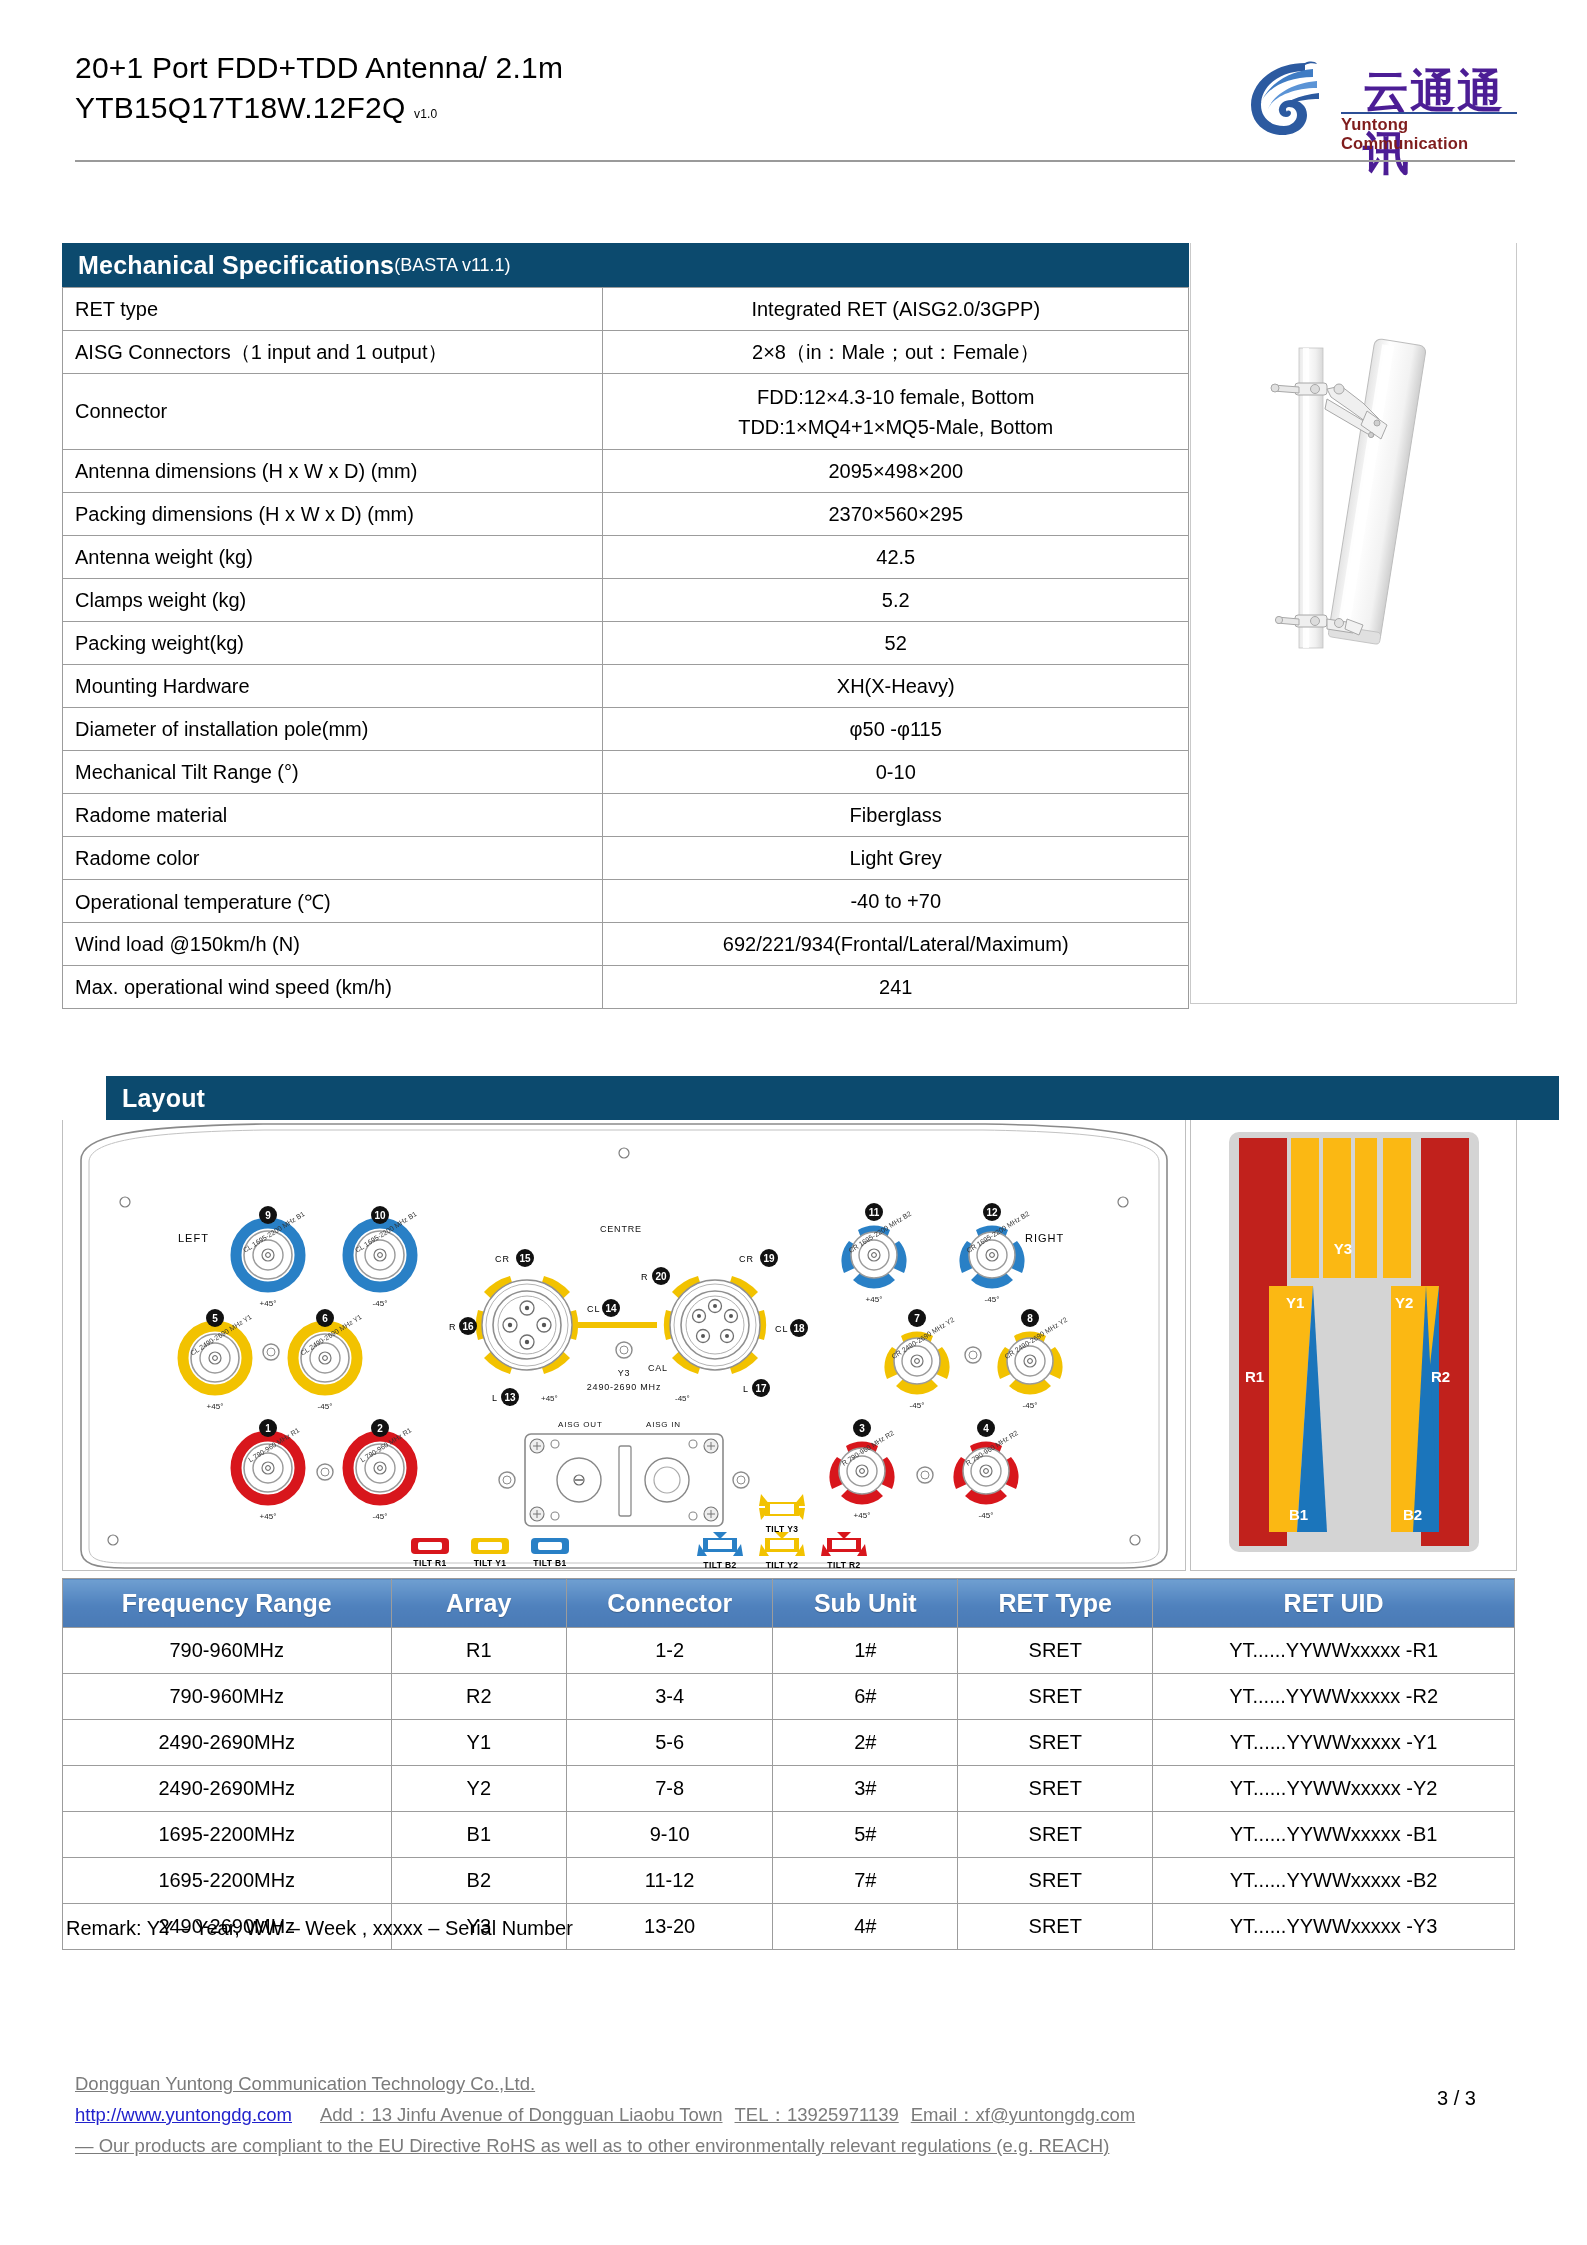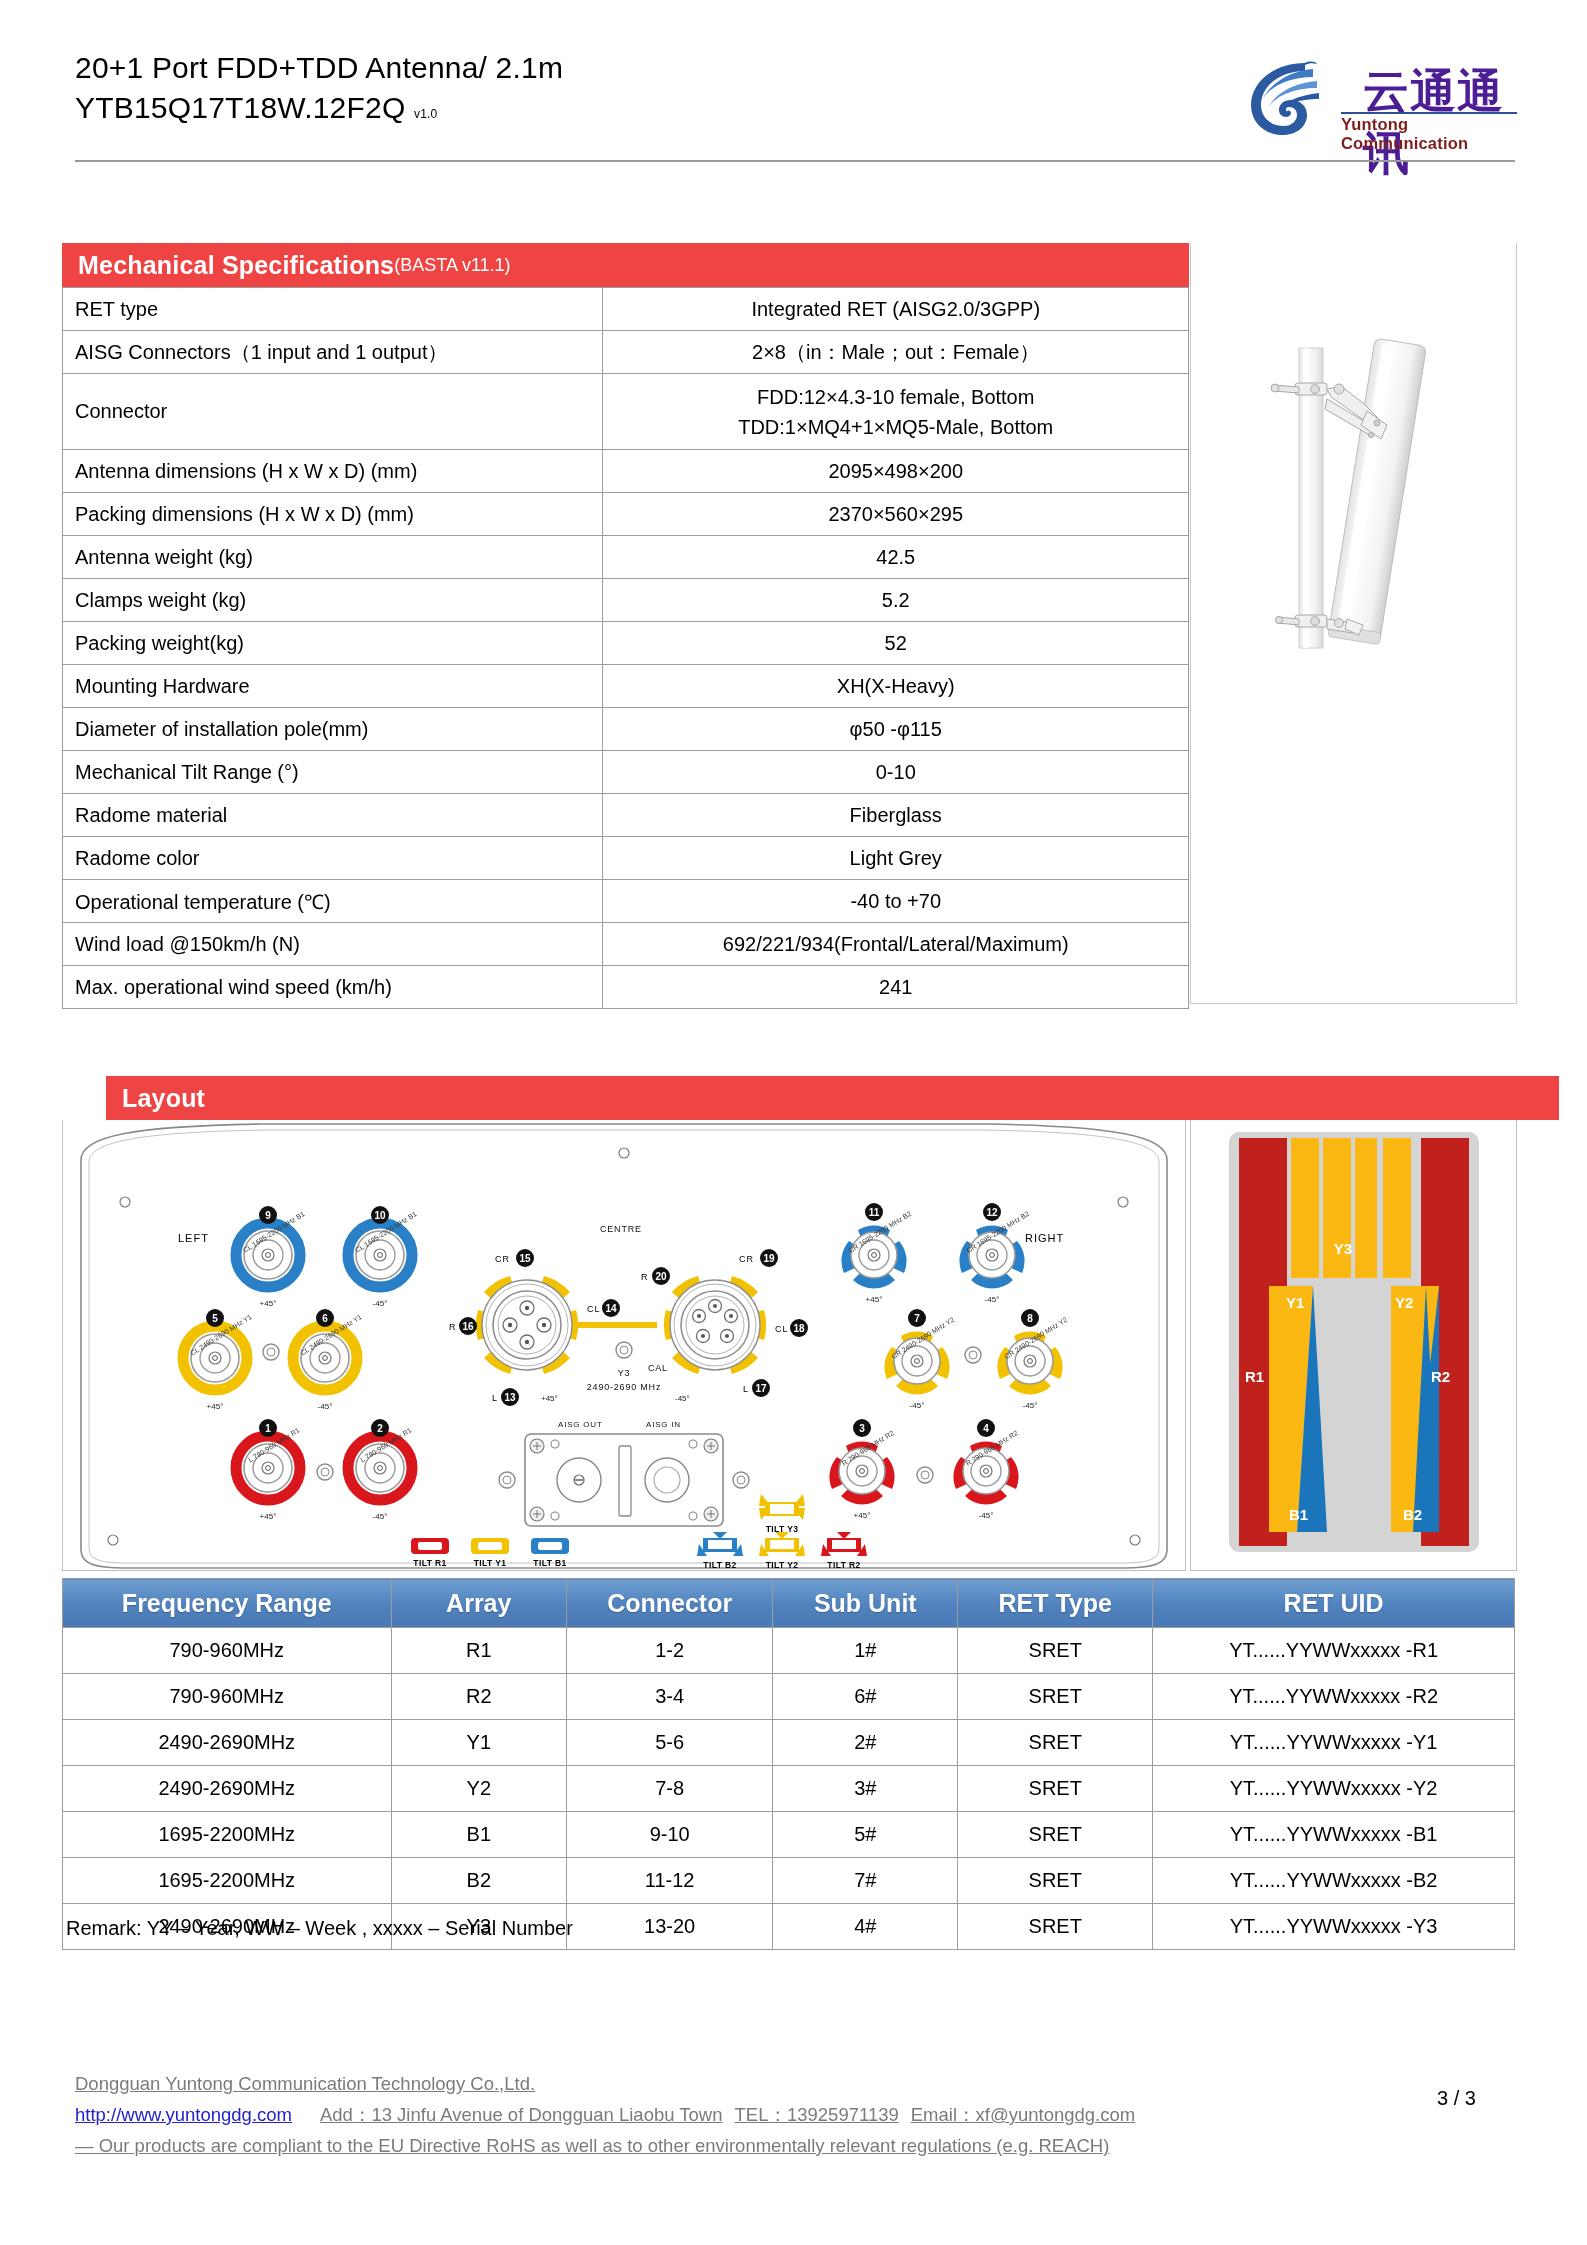--- a/index.html
+++ b/index.html
@@ -17,21 +17,21 @@
 
   
   .logo{position:absolute;left:1243px;top:55px;width:275px;height:88px;}
   .logo-mark{position:absolute;left:0;top:2px;width:86px;height:80px;}
   .logo-cn{position:absolute;left:96px;top:6px;font-size:46px;font-weight:bold;color:#4c1d95;letter-spacing:1px;
            font-family:"DejaVu Sans","Liberation Sans",sans-serif;margin-left:24px;}
   .logo-underline{position:absolute;left:98px;top:57px;width:176px;height:2px;background:#2c4f96;}
   .logo-en{position:absolute;left:98px;top:60px;font-size:16.5px;font-weight:bold;color:#7f1d1d;letter-spacing:.2px;}
 
   
-  .banner{position:absolute;background:#ef4444;color:#fff;display:flex;align-items:center;
+  .banner{position:absolute;background:#0c4a6e;color:#fff;display:flex;align-items:center;
           padding-left:16px;box-sizing:border-box;}
   .banner .b-main{font-size:25px;font-weight:bold;letter-spacing:.2px;}
   .banner .b-sub{font-size:18px;font-weight:normal;}
 
   
   .mech{position:absolute;left:62px;top:243px;width:1127px;border-collapse:collapse;}
   .mech td{border:1px solid #9c9c9c;font-size:20px;height:43px;padding:0 12px;box-sizing:border-box;}
   .mech td.k{width:540px;text-align:left;}
   .mech td.v{width:585px;text-align:center;}
   .mech td.v .two{line-height:30px;}

